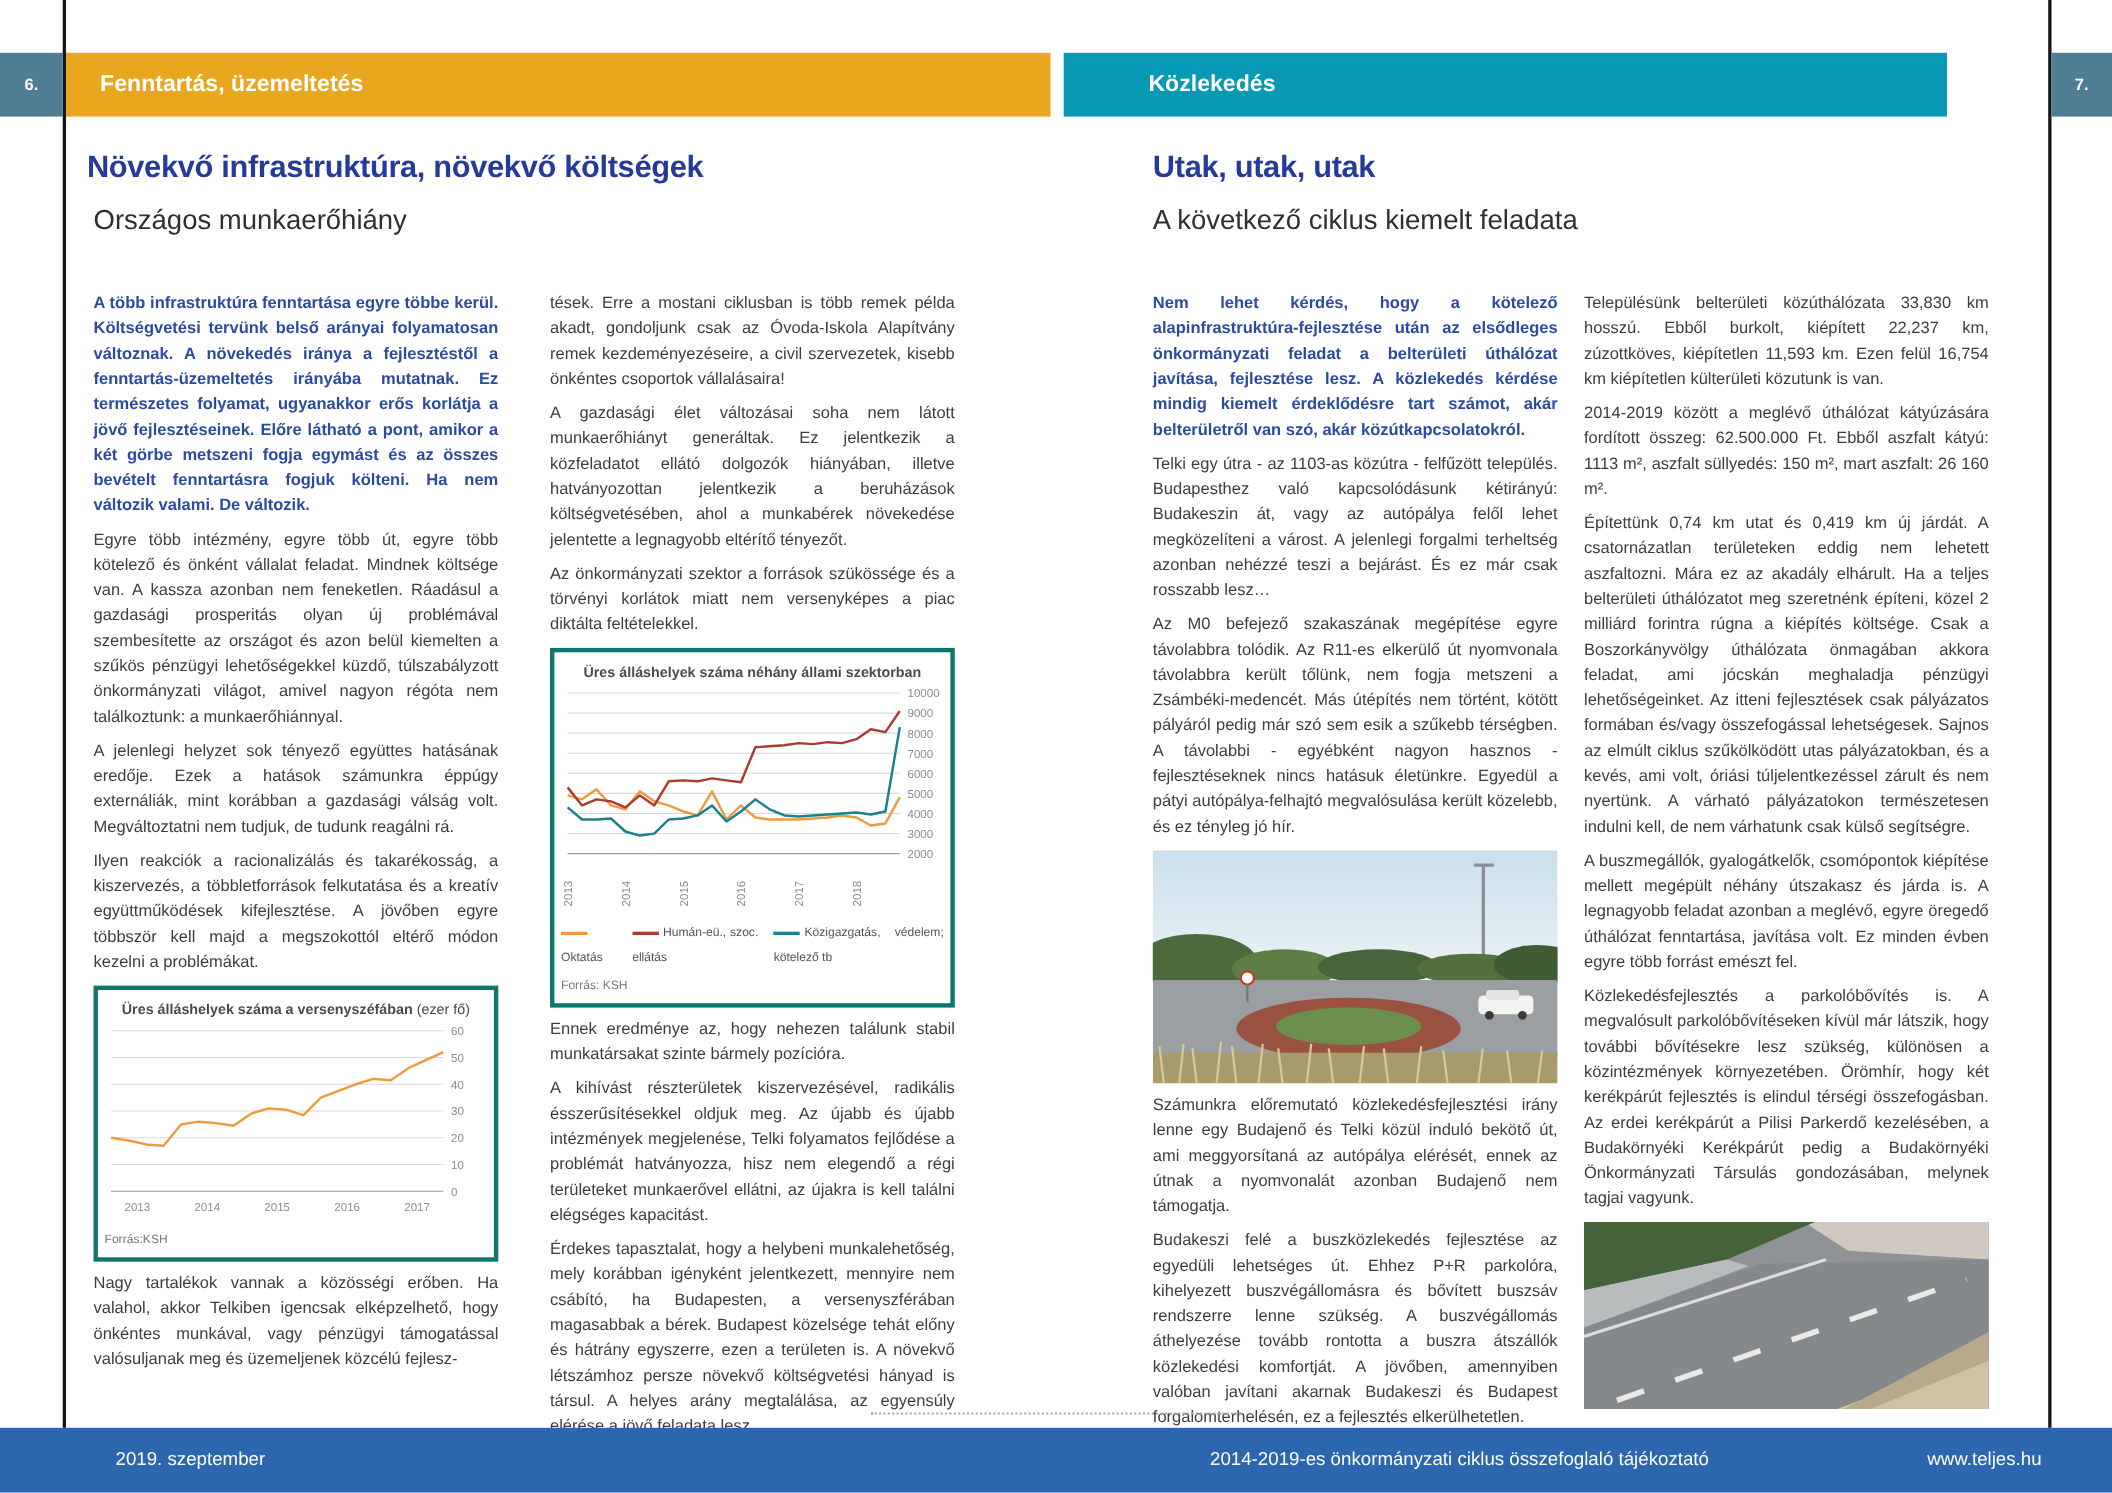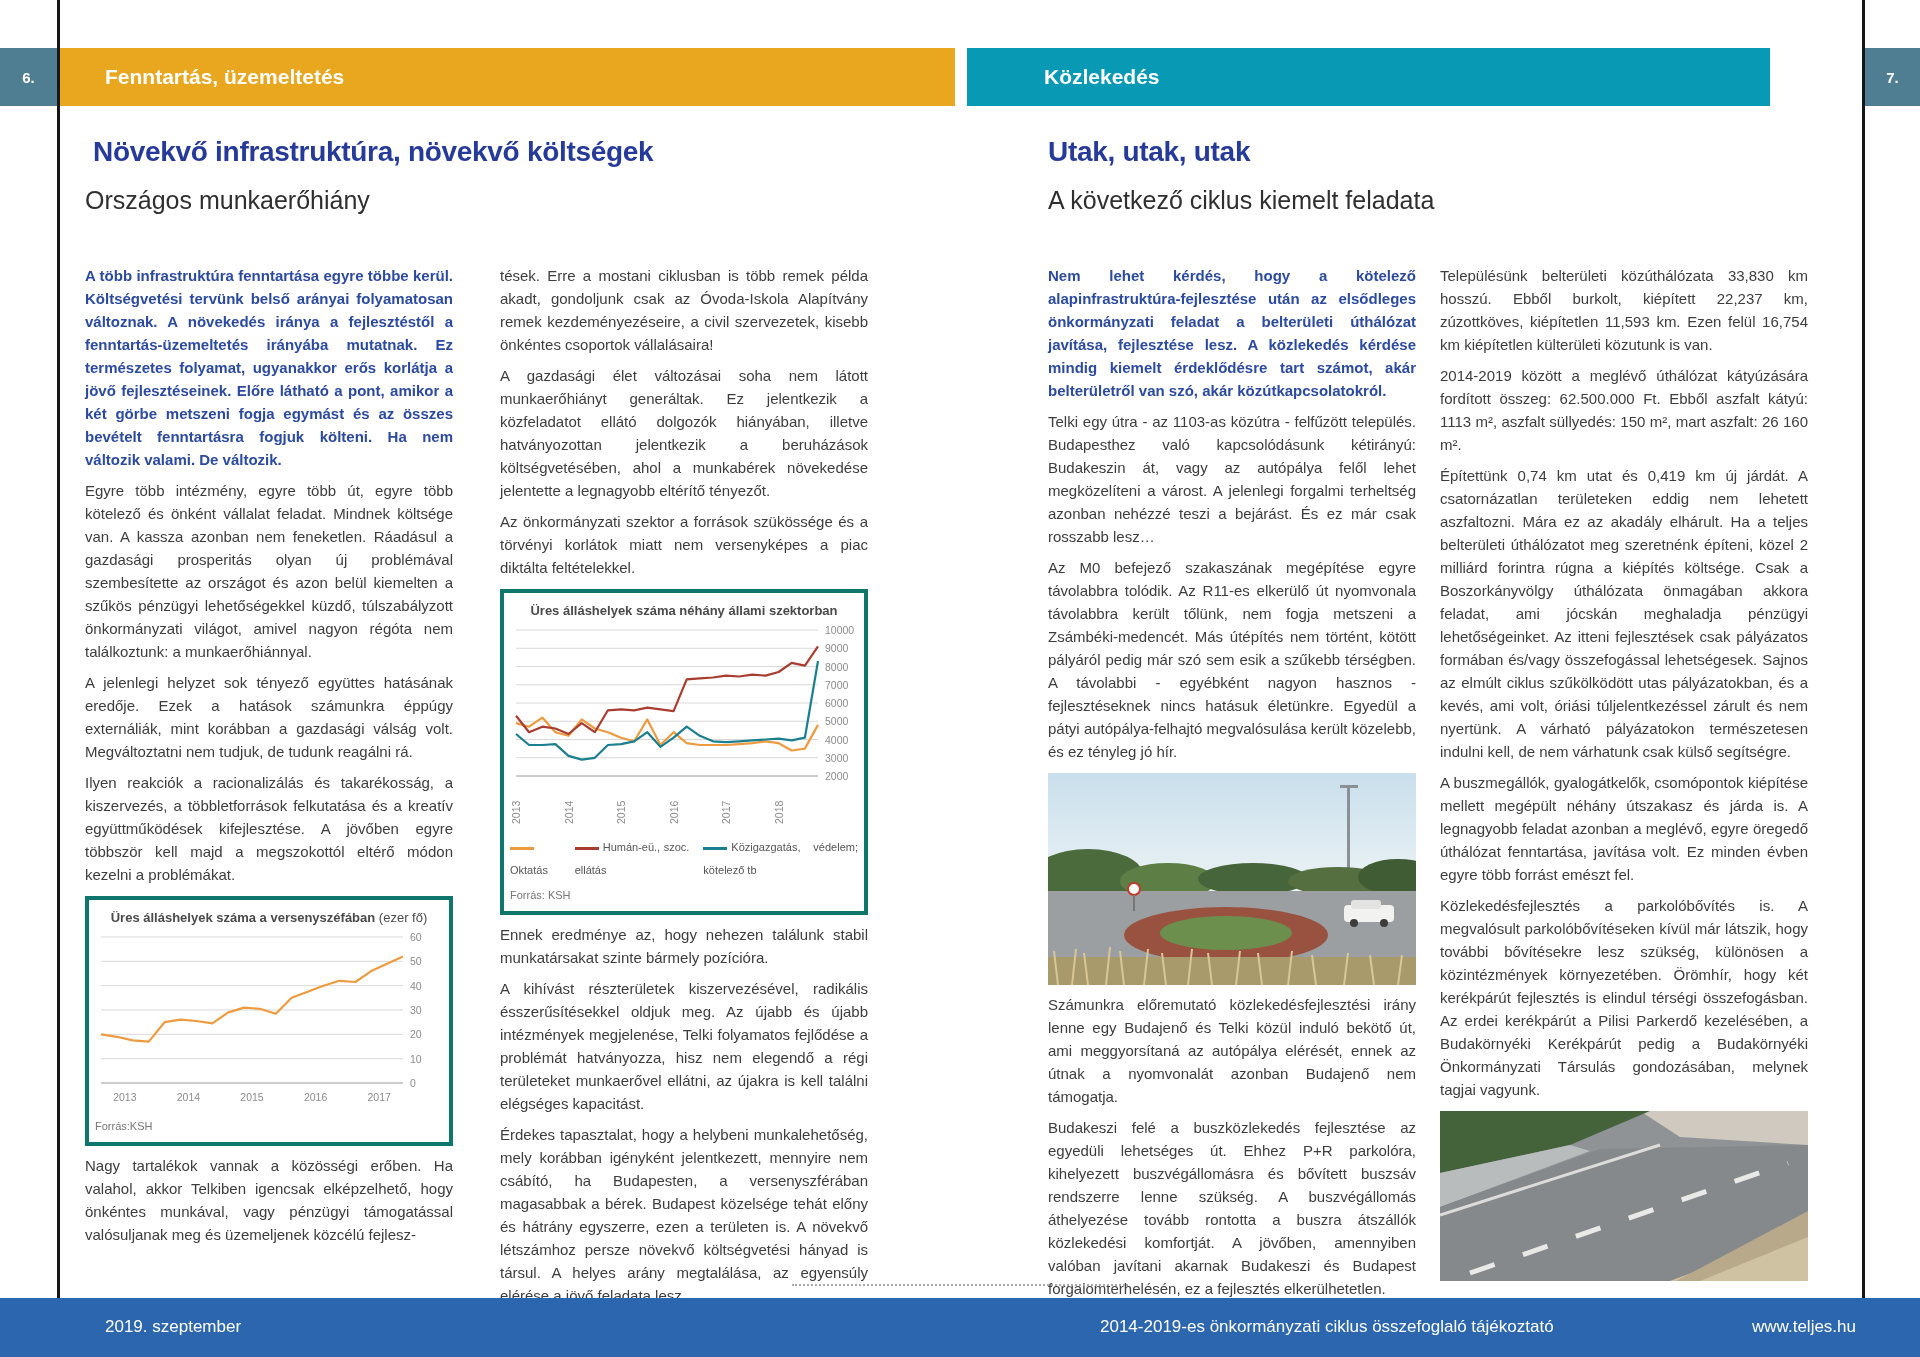--- a/index.html
+++ b/index.html
@@ -38,31 +38,31 @@
 <body>
 
 <div class="sheet">
 
   <div class="vline" style="left:57px"></div>
   <div class="vline" style="left:1862px"></div>
 
   <div class="band page-tab" style="left:0; width:57px; background:#4f7e92;">
     <span>6.</span>
   </div>
-  <div class="band bar" style="left:60px; width:895px; background:#e9a71f; padding-left:45px;">
+  <div class="band bar" style="left:60px; width:895px; background:#e9a71f; padding-left:31px;">
     <span>Fenntartás, üzemeltetés</span>
   </div>
   <div class="band bar" style="left:967px; width:803px; background:#0899b4; padding-left:77px;">
     <span>Közlekedés</span>
   </div>
   <div class="band page-tab" style="left:1865px; width:55px; background:#4f7e92;">
     <span>7.</span>
   </div>
 
-  <h1 class="title" style="left:93px;">Növekvő infrastruktúra, növekvő költségek</h1>
+  <h1 class="title" style="left:79px;">Növekvő infrastruktúra, növekvő költségek</h1>
   <h2 class="subtitle" style="left:85px;">Országos munkaerőhiány</h2>
 
   <h1 class="title" style="left:1048px;">Utak, utak, utak</h1>
   <h2 class="subtitle" style="left:1048px;">A következő ciklus kiemelt feladata</h2>
 
   <div class="col" style="left:85px;">
     <p class="para lead">A több infrastruktúra fenntartása egyre többe kerül. Költségvetési tervünk belső arányai folyamatosan változnak. A növekedés iránya a fejlesztéstől a fenntartás-üzemeltetés irányába mutatnak. Ez természetes folyamat, ugyanakkor erős korlátja a jövő fejlesztéseinek. Előre látható a pont, amikor a két görbe metszeni fogja egymást és az összes bevételt fenntartásra fogjuk költeni. Ha nem változik valami. De változik.</p>
     <div>
         <p class="para">Egyre több intézmény, egyre több út, egyre több kötelező és önként vállalat feladat. Mindnek költsége van. A kassza azonban nem feneketlen. Ráadásul a gazdasági prosperitás olyan új problémával szembesítette az országot és azon belül kiemelten a szűkös pénzügyi lehetőségekkel küzdő, túlszabályzott önkormányzati világot, amivel nagyon régóta nem találkoztunk: a munkaerőhiánnyal.</p>
         <p class="para">A jelenlegi helyzet sok tényező együttes hatásának eredője. Ezek a hatások számunkra éppúgy externáliák, mint korábban a gazdasági válság volt. Megváltoztatni nem tudjuk, de tudunk reagálni rá.</p>

